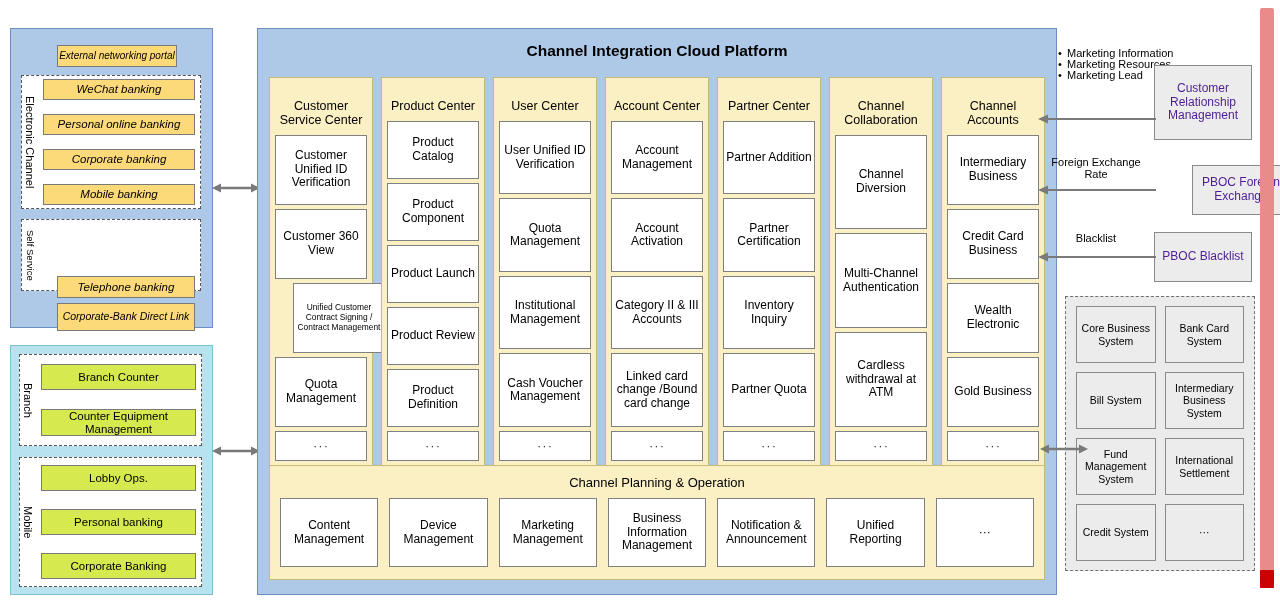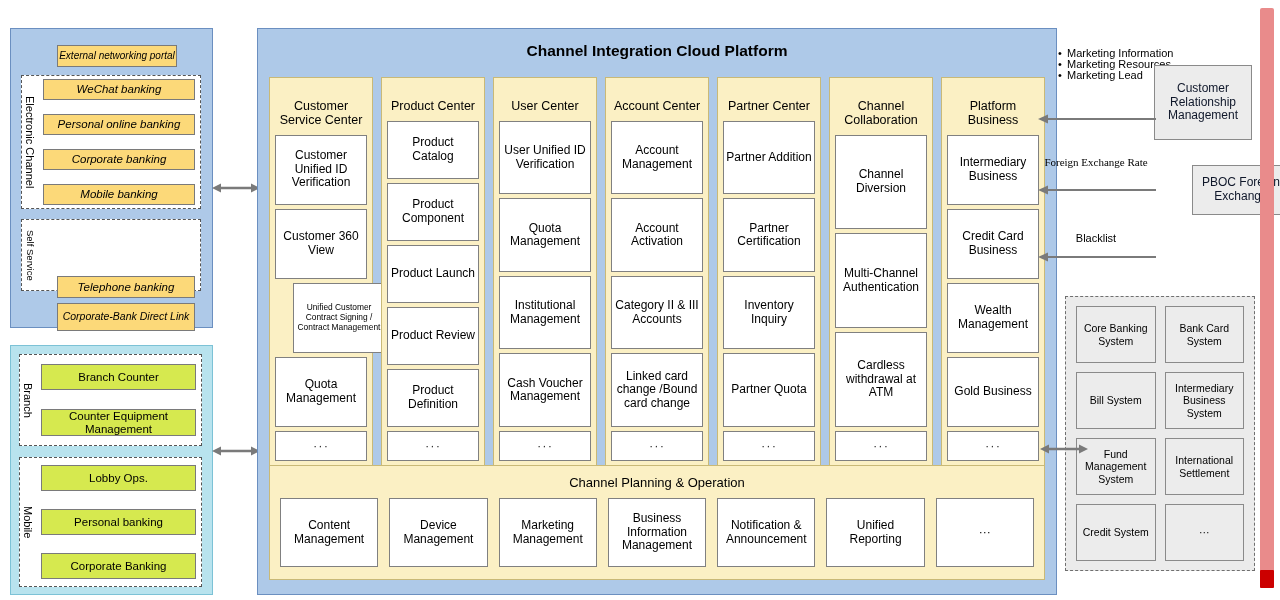--- a/index.html
+++ b/index.html
@@ -84,21 +84,21 @@
   .bcell {
     flex: 1; background: #ffffff; border: 1.5px solid #808080;
     font-size: 12px; text-align: center; line-height: 1.16;
     display: flex; align-items: center; justify-content: center; padding: 2px;
   }
 
   
   .ext {
     position: absolute; background: #ececec; border: 1.5px solid #8a8a8a;
     display: flex; align-items: center; justify-content: center;
-    font-size: 12px; text-align: center; line-height: 1.15; color: #0f172a;
+    font-size: 12px; text-align: center; line-height: 1.15; color: #4c1d95;
   }
   .arrow-label {
     position: absolute; font-size: 11px; text-align: center; line-height: 1.08; color: #000;
   }
   .bullets { position: absolute; font-size: 11px; line-height: 1.0; color: #000; }
   .bullets div { white-space: nowrap; }
   .bullets .bt { display: inline-block; padding-left: 2px; }
   .bullets .dot { display: inline-block; width: 7px; }
 
   .coregroup {
@@ -234,24 +234,24 @@
 
       <div class="col">
         <div class="col-title">Channel Collaboration</div>
         <div class="cell">Channel Diversion</div>
         <div class="cell">Multi-Channel Authentication</div>
         <div class="cell">Cardless withdrawal at ATM</div>
         <div class="cell dots">···</div>
       </div>
 
       <div class="col">
-        <div class="col-title">Platform Business</div>
+        <div class="col-title">Channel Accounts</div>
         <div class="cell">Intermediary Business</div>
         <div class="cell">Credit Card Business</div>
-        <div class="cell">Wealth Management</div>
+        <div class="cell">Wealth Electronic</div>
         <div class="cell">Gold Business</div>
         <div class="cell dots">···</div>
       </div>
 
     </div>
 
     <div class="band">
       <div class="band-title">Channel Planning &amp; Operation</div>
       <div class="band-row">
         <div class="bcell">Content Management</div>
@@ -271,36 +271,37 @@
     <div><span class="dot">•</span><span class="bt">Marketing Lead</span></div>
   </div>
 
   <div class="ext" style="left:1154px; top:65px; width:98px; height:75px;">Customer Relationship Management</div>
 
   <svg class="arrow" style="left:1038px; top:112px;" width="118" height="14">
     <line x1="8" y1="7" x2="118" y2="7" stroke="#7a7a7a" stroke-width="2"></line>
     <polygon points="0,7 10,2.5 10,11.5" fill="#7a7a7a"></polygon>
   </svg>
 
-  <div class="arrow-label" style="left:1040px; top:157px; width:112px;font-family:Liberation Serif, serif;">Foreign Exchange Rate</div>
+  <div class="arrow-label" style="left:1040px; top:157px; width:112px;">Foreign Exchange Rate</div>
   <div class="ext" style="left:1192px; top:165px; width:98px; height:50px;">PBOC Foreign Exchange</div>
   <svg class="arrow" style="left:1038px; top:183px;" width="118" height="14">
     <line x1="8" y1="7" x2="118" y2="7" stroke="#7a7a7a" stroke-width="2"></line>
     <polygon points="0,7 10,2.5 10,11.5" fill="#7a7a7a"></polygon>
   </svg>
 
   <div class="arrow-label" style="left:1040px; top:233px; width:112px;">Blacklist</div>
+  <div class="ext" style="left:1154px; top:232px; width:98px; height:50px;">PBOC Blacklist</div>
   <svg class="arrow" style="left:1038px; top:250px;" width="118" height="14">
     <line x1="8" y1="7" x2="118" y2="7" stroke="#7a7a7a" stroke-width="2"></line>
     <polygon points="0,7 10,2.5 10,11.5" fill="#7a7a7a"></polygon>
   </svg>
 
   <div class="coregroup">
     <div class="core-row">
-      <div class="core-cell">Core Banking System</div>
+      <div class="core-cell">Core Business System</div>
       <div class="core-cell">Bank Card System</div>
     </div>
     <div class="core-row">
       <div class="core-cell">Bill System</div>
       <div class="core-cell">Intermediary Business System</div>
     </div>
     <div class="core-row">
       <div class="core-cell">Fund Management System</div>
       <div class="core-cell">International Settlement</div>
     </div>

